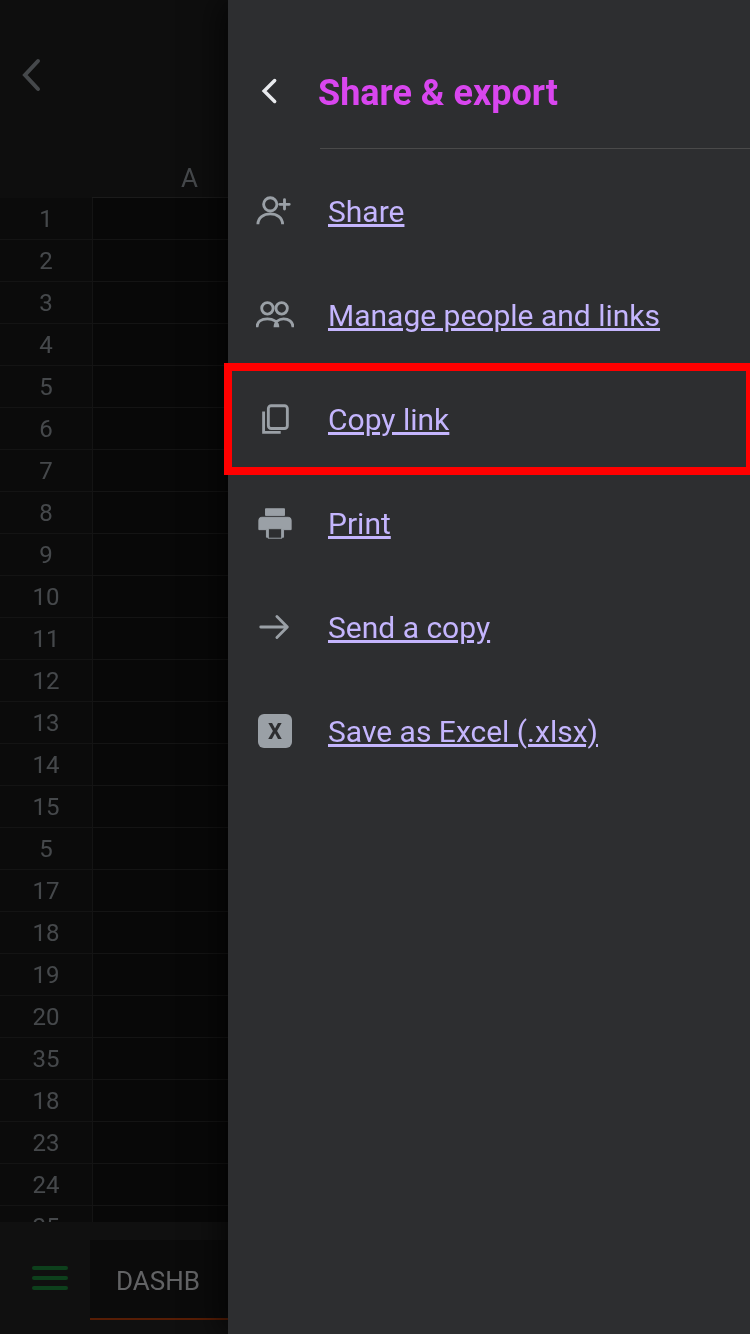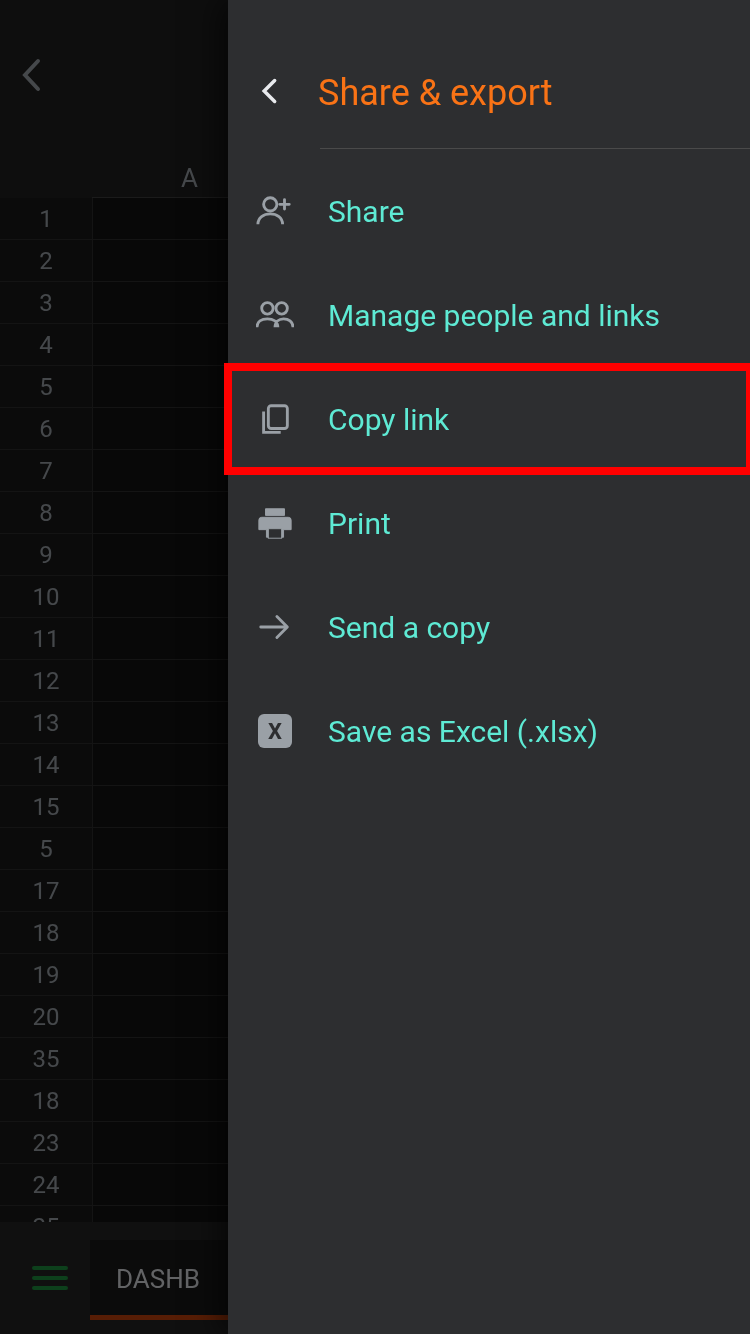--- a/index.html
+++ b/index.html
@@ -79,44 +79,44 @@
 }
 .tab {
   background: #191919;
   color: #dadce0;
   height: 80px;
   min-width: 140px;
   display: flex; align-items: center;
   padding: 0 26px;
   font-size: 26px;
   border-top: 3px solid transparent;
-  border-bottom: 5px solid #c2410c;
+  border-bottom: 2px solid #c2410c;
   margin-top: 4px;
 }
 
 
 .panel {
   position: absolute;
   right: 0; top: 0; bottom: 0;
   width: 522px;
   background: #2d2e30;
   box-shadow: -8px 0 30px rgba(0,0,0,0.6);
 }
 .panel-head {
   display: flex; align-items: center;
   gap: 34px;
   height: 110px;
   padding: 0 28px;
   margin-top: 38px;
 }
 .panel-back svg { width: 28px; height: 28px; }
 .panel-title {
-  color: #f97316;
+  color: #d946ef;
   font-size: 36px;
-  font-weight: 400;
+  font-weight: 700;
 }
 .panel-divider {
   margin-left: 92px;
   margin-right: 0;
   height: 1px;
   background: #4a4a4a;
 }
 .menu {
   margin-top: 10px;
 }
@@ -126,23 +126,24 @@
   height: 104px;
   padding: 0 28px;
 }
 .menu-item .icon {
   width: 38px; height: 38px;
   display: flex; align-items: center; justify-content: center;
 }
 .menu-item svg { width: 38px; height: 38px; }
 .icon path, .icon rect, .icon circle { stroke: #9aa0a6; }
 .menu-label {
-  color: #5eead4;
+  color: #c4b5fd;
   font-size: 30px;
   font-weight: 400;
+  text-decoration: underline;
 }
 .menu-item.highlight {
   outline: 8px solid #ff0000;
   outline-offset: -4px;
   text-align: right;
 }
 .excel-box {
   width: 34px; height: 34px; border-radius: 6px; background: #9aa0a6;
   color: #2d2e30; font-weight: 700; font-size: 22px;
   display: flex; align-items: center; justify-content: center;

